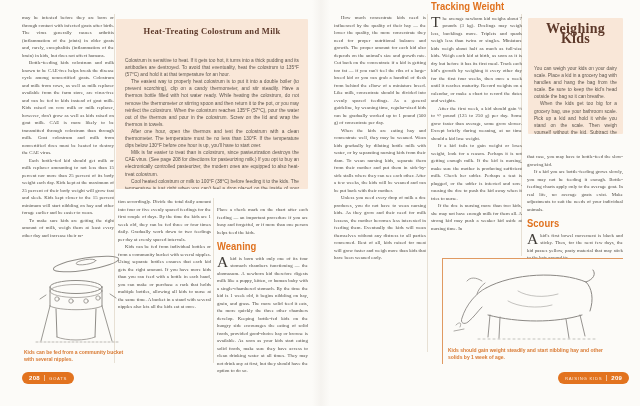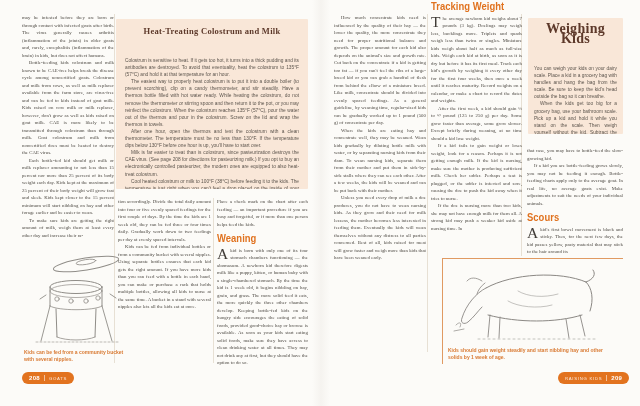--- a/index.html
+++ b/index.html
@@ -64,21 +64,21 @@
         <p>Milk is far easier to treat than is colostrum, since pasteurization destroys the CAE virus. (See page 208 for directions for pasteurizing milk.) If you opt to buy an electronically controlled pasteurizer, the modern ones are equipped to also heat-treat colostrum.</p>
         <p>Cool heated colostrum or milk to 100°F (38°C) before feeding it to the kids. The temperature is just right when you can't feel a drop placed on the inside of your wrist.</p>
       </div>
   </div>
 
   <div class="textcol" style="left:118px;top:198px;width:93px;height:165px">
       <p>tion accordingly. Divide the total daily amount into four or five evenly spaced feedings for the first couple of days. By the time the kids are 1 week old, they can be fed three or four times daily. Gradually work down to two feedings per day at evenly spaced intervals.</p>
       <p>Kids can be fed from individual bottles or from a community bucket with several nipples. Using separate bottles ensures that each kid gets the right amount. If you have more kids than you can feed with a bottle in each hand, you can make or purchase a rack that holds multiple bottles, allowing all kids to nurse at the same time. A bucket in a stand with several nipples also lets all the kids eat at once.</p>
     </div>
 
-  <div class="textcol" style="left:217px;top:198px;width:91px;height:167px">
+  <div class="textcol" style="left:217px;top:206px;width:91px;height:167px">
     <p>Place a check mark on the chart after each feeding — an important procedure if you are busy and forgetful, or if more than one person helps feed the kids.</p>
     <div class="sechead">Weaning</div>
     <p class="dc"><span class="dcap">A</span><span>kid is born with only one of its four stomach chambers functioning — the abomasum. A newborn kid therefore digests milk like a puppy, kitten, or human baby with a single-chambered stomach. By the time the kid is 1 week old, it begins nibbling on hay, grain, and grass. The more solid feed it eats, the more quickly the three other chambers develop. Keeping bottle-fed kids on the hungry side encourages the eating of solid foods, provided good-choice hay or browse is available. As soon as your kids start eating solid foods, make sure they have access to clean drinking water at all times. They may not drink any at first, but they should have the option to do so.</span></p>
   </div>
 
   <div class="sketch" style="left:26px;top:249px">
     <svg width="104" height="96" viewBox="0 0 104 96" fill="none" stroke="#908d88" stroke-width="1" stroke-linecap="round">
       <ellipse cx="60" cy="15" rx="33" ry="6" transform="rotate(-9 60 15)"></ellipse>
       <ellipse cx="60" cy="13" rx="10" ry="2.4" transform="rotate(-9 60 13)" stroke-width="0.8"></ellipse>
       <ellipse cx="50" cy="38" rx="26" ry="6.5"></ellipse>
@@ -124,21 +124,21 @@
   </div>
 
   <div class="sidebox" style="left:528px;top:18px;width:95px;height:116px;padding:6px 6px">
     <div class="boxtitle" style="font-size:14px">Weighing Kids</div>
     <div class="boxtext">
         <p>You can weigh your kids on your dairy scale. Place a kid in a grocery bag with handles and hang the bag from the scale. Be sure to keep the kid's head outside the bag so it can breathe.</p>
         <p>When the kids get too big for a grocery bag, use your bathroom scale. Pick up a kid and hold it while you stand on the scale. Then weigh yourself without the kid. Subtract the second number from the first; the difference is the kid's weight.</p>
       </div>
   </div>
 
-  <div class="textcol" style="left:527px;top:147px;width:96px;height:118px">
+  <div class="textcol" style="left:527px;top:153px;width:96px;height:118px">
     <div>
         <p>that case, you may have to bottle-feed the slow-growing kid.</p>
         <p>If a kid you are bottle-feeding grows slowly, you may not be feeding it enough. Bottle-feeding charts apply only to the average goat. In real life, no average goats exist. Make adjustments to suit the needs of your individual animals.</p>
       </div>
     <div class="sechead">Scours</div>
     <p class="dc"><span class="dcap">A</span><span>kid's first bowel movement is black and sticky. Then, for the next few days, the kid passes yellow, pasty material that may stick to the hair around its</span></p>
   </div>
 
   <div class="figure" style="left:442px;top:258px;width:181px;height:106px">
     <svg width="170" height="80" viewBox="0 0 170 80" fill="none" stroke="#8b8884" stroke-width="1" stroke-linecap="round">

